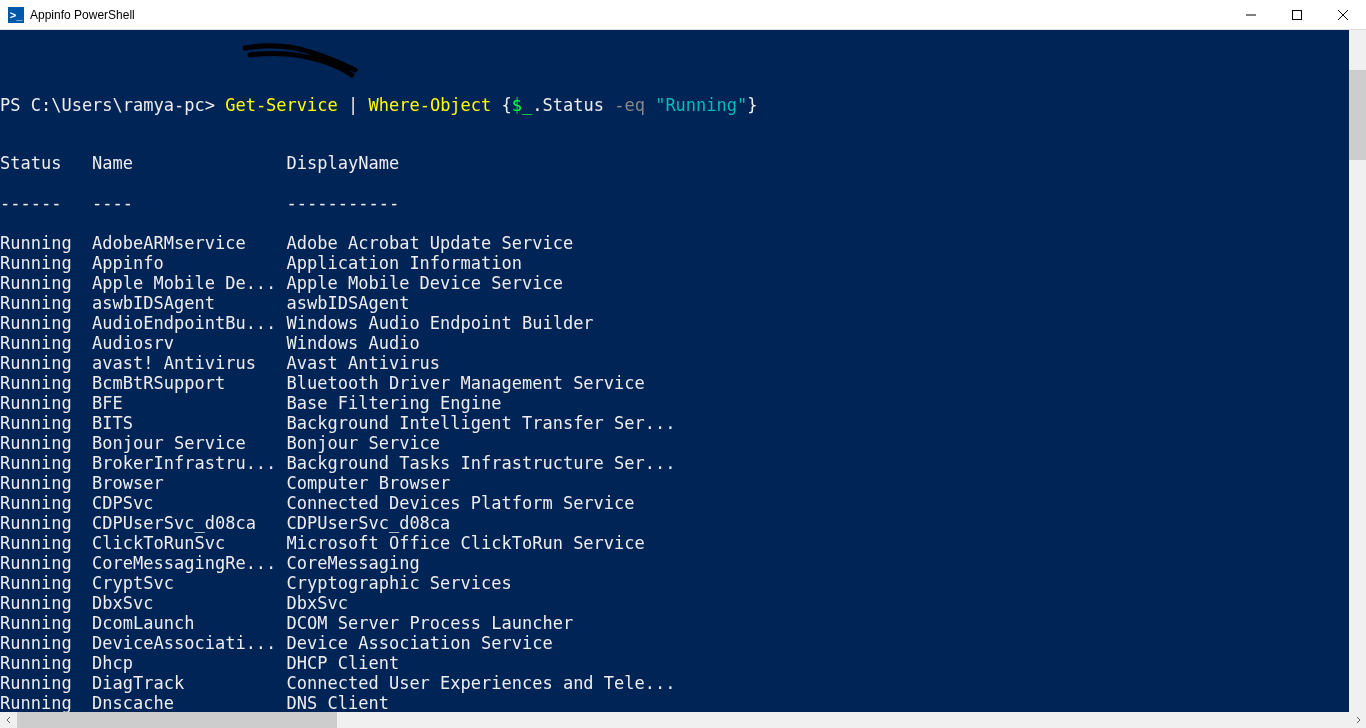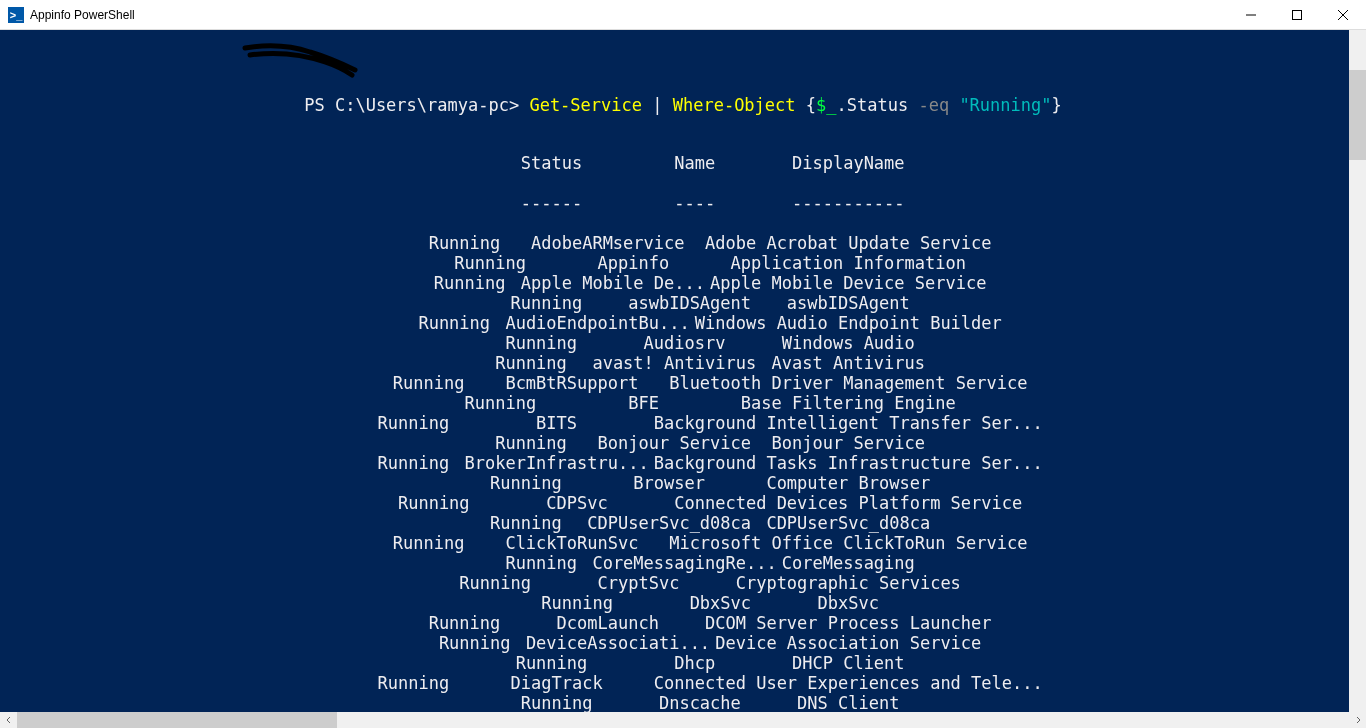--- a/index.html
+++ b/index.html
@@ -30,42 +30,41 @@
   }
   .titlebar-btn svg { width: 10px; height: 10px; }
   
   
   .terminal-wrap {
     position: relative;
     width: 1366px;
     height: 682px; 
     background: #012456;
     overflow: hidden;
-    text-align: center;
   }
   .terminal {
     font-family: Consolas, "Lucida Console", monospace;
     font-size: 17px;
     line-height: 20px;
     color: #eeedf0;
     white-space: pre;
     padding: 0;
     position: absolute;
     top: 0; left: 0;
     width: 100%;
   }
   .prompt-line { padding-top: 45px; padding-bottom: 18px; }
   .prompt-path { color: #eeedf0; }
   .cmd-yellow { color: #ffff00; }
   .cmd-white  { color: #eeedf0; }
   .cmd-gray   { color: #888888; }
   .cmd-green  { color: #00ff40; }
   .cmd-cyan   { color: #00bcbc; }
   
-  .svc-row { height: 20px; padding-left: 44px; }
+  .svc-row { height: 20px; }
   .col-status  { display: inline-block; width: 9ch; }
   .col-name    { display: inline-block; width: 19ch; }
   .col-display { display: inline-block; }
   
   
   .scribble {
     position: absolute;
     top: 10px; left: 240px;
     width: 120px; height: 40px;
     pointer-events: none;

